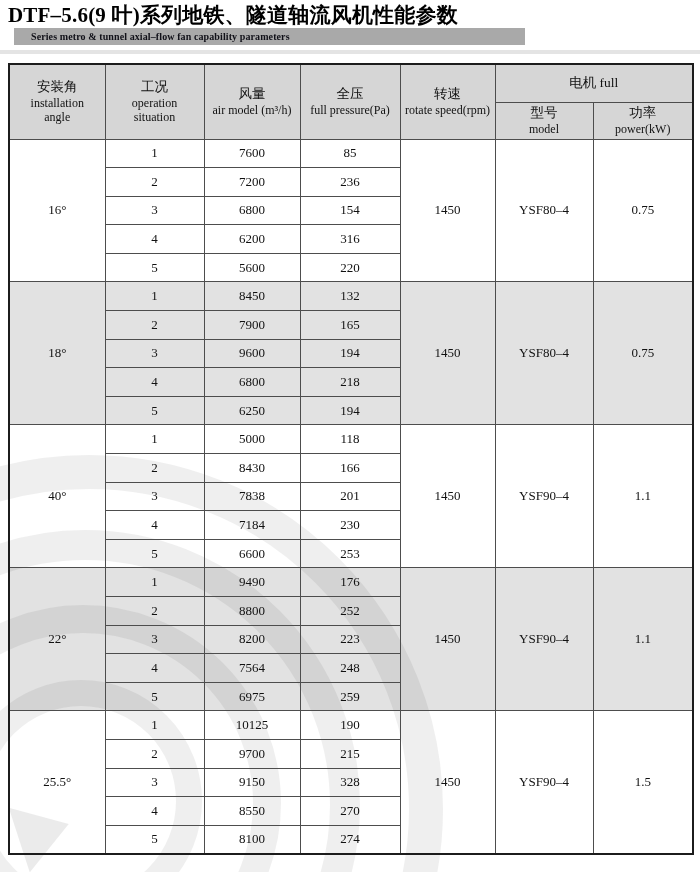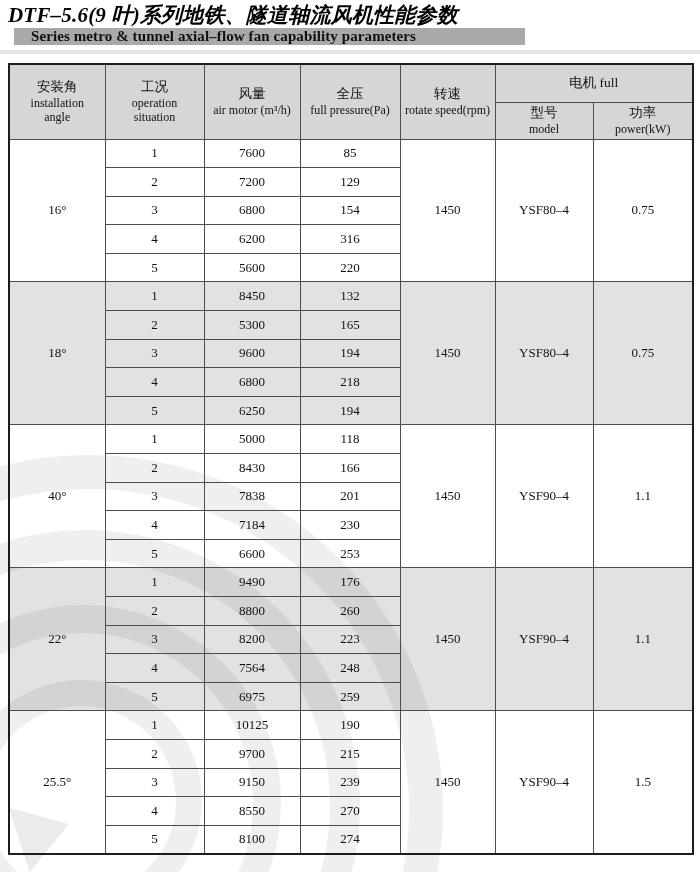--- a/index.html
+++ b/index.html
@@ -24,29 +24,28 @@
   .wedge { position: absolute; left: 18px; top: 798px; width: 0; height: 0;
            border-left: 52px solid rgba(130,130,130,0.16);
            border-top: 34px solid transparent; border-bottom: 34px solid transparent;
            transform: rotate(-18deg); }
 
   
   .title {
     position: absolute; top: 1px; left: 8px; margin: 0; z-index: 2;
     font-size: 21px; font-weight: bold; letter-spacing: 0.2px; color: #000;
     white-space: nowrap;
-    font-style: italic;
   }
   .subtitle-bar {
     position: absolute; top: 28px; left: 14px; width: 511px; height: 17px;
     background: var(--subtitle-bar, #a9a9a9);
     display: flex; align-items: center; z-index: 2;
   }
   .subtitle-bar span {
-    font-size: 15px; font-weight: bold; color: #101018; padding-left: 17px;
+    font-size: 10px; font-weight: bold; color: #101018; padding-left: 17px;
     white-space: nowrap; letter-spacing: 0.1px;
   }
   .top-rule {
     position: absolute; top: 50px; left: 0; width: 700px; height: 4px;
     background: #e4e4e4; z-index: 1;
   }
 
   
   table.spec {
     position: absolute; top: 63px; left: 8px; z-index: 1;
@@ -108,21 +107,21 @@
         <div class="en">installation</div>
         <div class="en">angle</div>
       </th>
       <th rowspan="2">
         <div class="zh">工况</div>
         <div class="en">operation</div>
         <div class="en">situation</div>
       </th>
       <th rowspan="2">
         <div class="zh">风量</div>
-        <div class="en">air motor (m³/h)</div>
+        <div class="en">air model (m³/h)</div>
       </th>
       <th rowspan="2">
         <div class="zh">全压</div>
         <div class="en">full pressure(Pa)</div>
       </th>
       <th rowspan="2">
         <div class="zh">转速</div>
         <div class="en">rotate speed(rpm)</div>
       </th>
       <th colspan="2">
@@ -146,21 +145,21 @@
         <td>1</td>
         <td>7600</td>
         <td>85</td>
         <td rowspan="5">1450</td>
         <td rowspan="5">YSF80–4</td>
         <td rowspan="5">0.75</td>
       </tr>
       <tr>
         <td>2</td>
         <td>7200</td>
-        <td>129</td>
+        <td>236</td>
       </tr>
       <tr>
         <td>3</td>
         <td>6800</td>
         <td>154</td>
       </tr>
       <tr>
         <td>4</td>
         <td>6200</td>
         <td>316</td>
@@ -174,21 +173,21 @@
         <td rowspan="5">18°</td>
         <td>1</td>
         <td>8450</td>
         <td>132</td>
         <td rowspan="5">1450</td>
         <td rowspan="5">YSF80–4</td>
         <td rowspan="5">0.75</td>
       </tr>
       <tr class="shaded">
         <td>2</td>
-        <td>5300</td>
+        <td>7900</td>
         <td>165</td>
       </tr>
       <tr class="shaded">
         <td>3</td>
         <td>9600</td>
         <td>194</td>
       </tr>
       <tr class="shaded">
         <td>4</td>
         <td>6800</td>
@@ -233,21 +232,21 @@
         <td>1</td>
         <td>9490</td>
         <td>176</td>
         <td rowspan="5">1450</td>
         <td rowspan="5">YSF90–4</td>
         <td rowspan="5">1.1</td>
       </tr>
       <tr class="shaded">
         <td>2</td>
         <td>8800</td>
-        <td>260</td>
+        <td>252</td>
       </tr>
       <tr class="shaded">
         <td>3</td>
         <td>8200</td>
         <td>223</td>
       </tr>
       <tr class="shaded">
         <td>4</td>
         <td>7564</td>
         <td>248</td>
@@ -267,21 +266,21 @@
         <td rowspan="5">1.5</td>
       </tr>
       <tr>
         <td>2</td>
         <td>9700</td>
         <td>215</td>
       </tr>
       <tr>
         <td>3</td>
         <td>9150</td>
-        <td>239</td>
+        <td>328</td>
       </tr>
       <tr>
         <td>4</td>
         <td>8550</td>
         <td>270</td>
       </tr>
       <tr>
         <td>5</td>
         <td>8100</td>
         <td>274</td>

